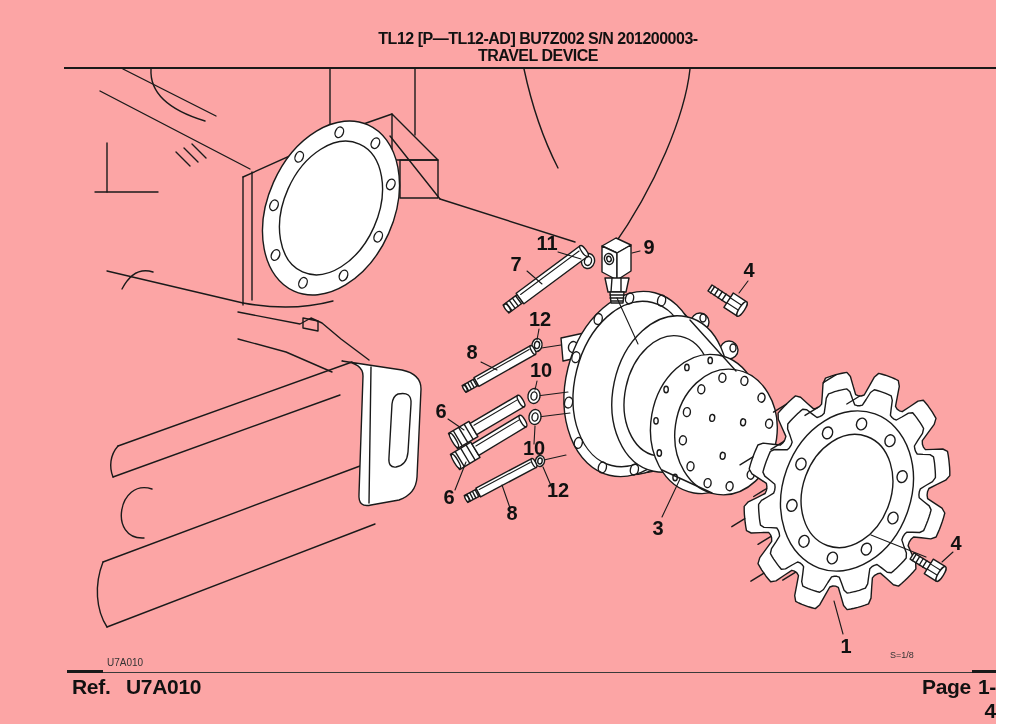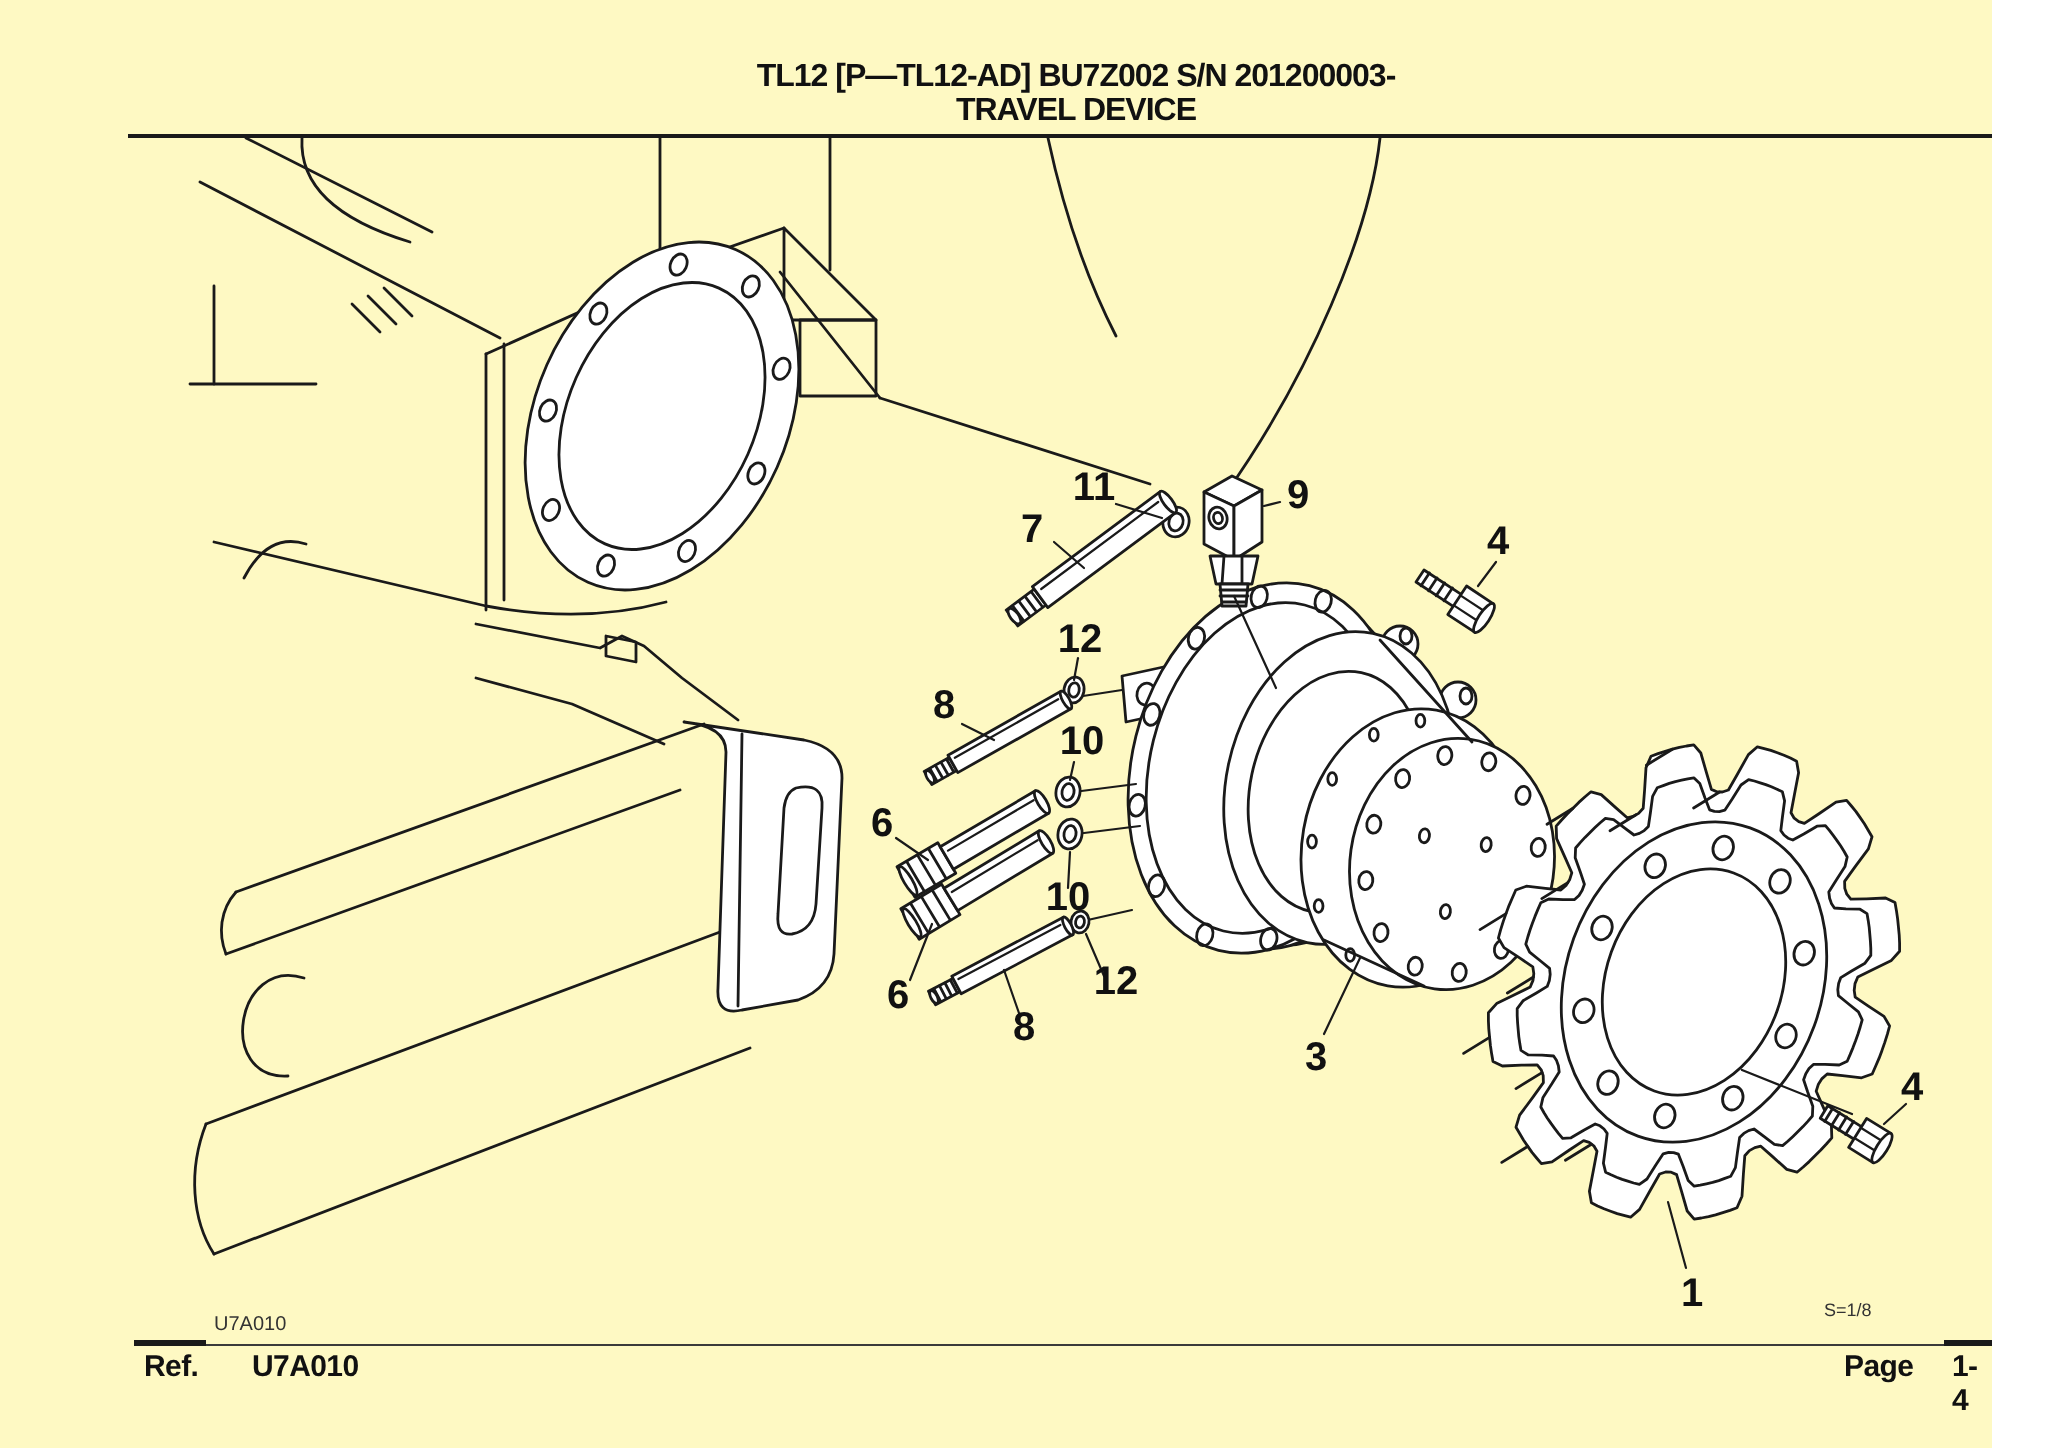--- a/index.html
+++ b/index.html
@@ -1,24 +1,24 @@
 <!DOCTYPE html>
 <html><head>
 <meta charset="utf-8">
 <style>
   html,body{margin:0;padding:0;background:#fff;}
-  #page{position:relative;width:996px;height:724px;background:#fef9c3;overflow:hidden;
+  #page{position:relative;width:996px;height:724px;background:#fca5a5;overflow:hidden;
         font-family:"Liberation Sans",sans-serif;color:#111;}
   .hdr{position:absolute;left:0;width:1024px;text-align:center;font-weight:bold;
        color:#111;transform:translateX(26px);}
   .hdr-line1{top:30px;font-size:16px;letter-spacing:-0.5px;}
   .hdr-line2{top:47px;font-size:16px;letter-spacing:-0.5px;}
   .rule{position:absolute;background:#1a1a1a;}
   .ftr-small{position:absolute;font-size:10px;color:#333;letter-spacing:0;}
-  .ftr-bold{position:absolute;font-size:15px;font-weight:bold;letter-spacing:-0.3px;color:#111;}
+  .ftr-bold{position:absolute;font-size:21px;font-weight:bold;letter-spacing:-0.3px;color:#111;text-align:right;}
   #diagram{position:absolute;left:0;top:0;}
   #diagram path,#diagram ellipse,#diagram line{stroke:#1a1a1a;stroke-width:1.4;fill:none;
       stroke-linecap:round;stroke-linejoin:round;}
   #diagram .wf{fill:#ffffff;}
   #diagram .thin{stroke-width:1.1;}
   #diagram text{stroke:none;fill:#111;font-family:"Liberation Sans",sans-serif;
       font-weight:bold;font-size:20px;text-anchor:middle;}
 </style>
 </head>
 <body>
@@ -344,21 +344,21 @@
         <text x="449" y="504">6</text>
         <text x="558" y="497">12</text>
         <text x="512" y="520">8</text>
         <text x="658" y="535">3</text>
         <text x="846" y="653">1</text>
         <text x="956" y="550">4</text>
       </g>
   </svg>
 
   <div class="ftr-small" style="left:107px;top:657px;">U7A010</div>
-  <div class="ftr-small" style="left:912px;top:650px;font-size:9px;">S=1/8</div>
+  <div class="ftr-small" style="left:890px;top:650px;font-size:9px;">S=1/8</div>
   <div class="rule" style="left:67px;top:672px;width:944px;height:1px;background:#3a3a3a;"></div>
   <div class="rule" style="left:67px;top:670px;width:36px;height:3px;"></div>
   <div class="rule" style="left:972px;top:670px;width:37px;height:3px;"></div>
   <div class="ftr-bold" style="left:72px;top:675px;">Ref.</div>
   <div class="ftr-bold" style="left:126px;top:675px;">U7A010</div>
   <div class="ftr-bold" style="left:922px;top:675px;">Page</div>
   <div class="ftr-bold" style="left:976px;top:675px;">1-4</div>
 </div>
 
 </body></html>

